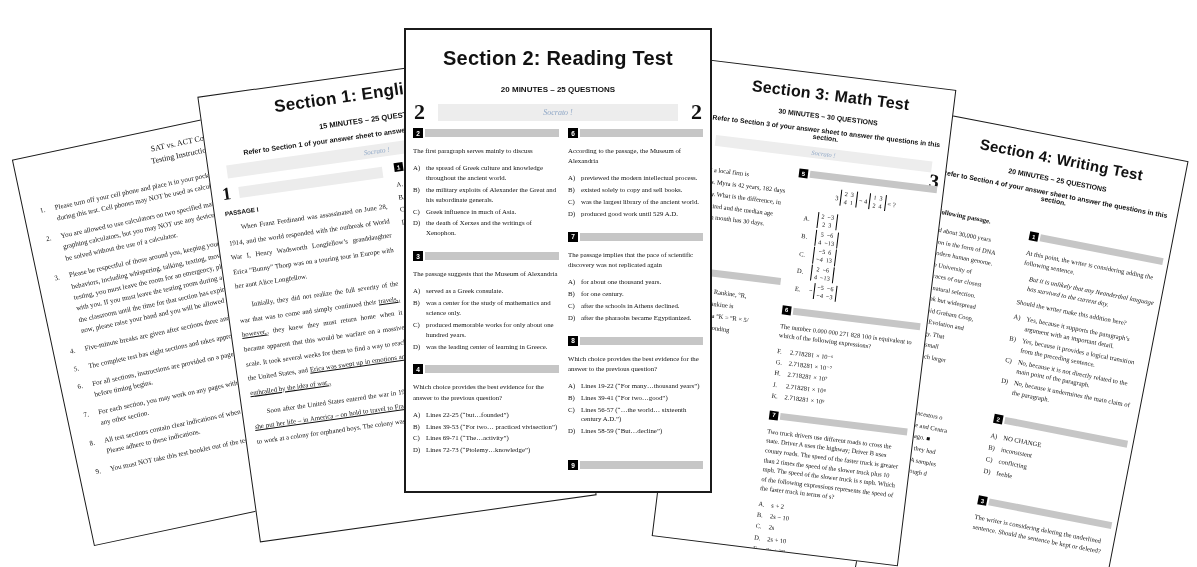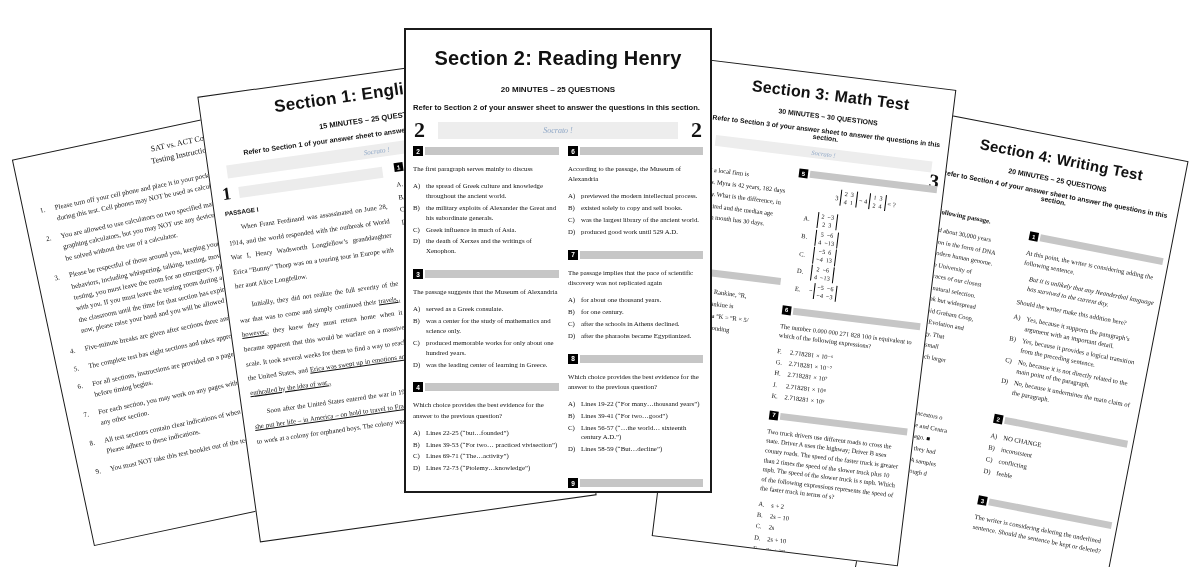--- a/index.html
+++ b/index.html
@@ -455,23 +455,22 @@
                 <span class="opt-l">H.</span>
                 <span class="opt-t"></span>
               </div>
             </div>
         </div>
       </div>
     </div>
   </section>
 
   <section class="page page-c">
-    <h2 class="title">Section 2: Reading Henry</h2>
+    <h2 class="title">Section 2: Reading Test</h2>
     <div class="timing">20 MINUTES – 25 QUESTIONS</div>
-    <div class="refer">Refer to Section 2 of your answer sheet to answer the questions in this section.</div>
     <div class="numrow">
       <span class="bignum">2</span>
       <span class="wmbar">
         <span class="wm">Socrato !</span>
       </span>
       <span class="bignum">2</span>
     </div>
     <div class="cols">
       <div class="colL">
           <div class="question">

